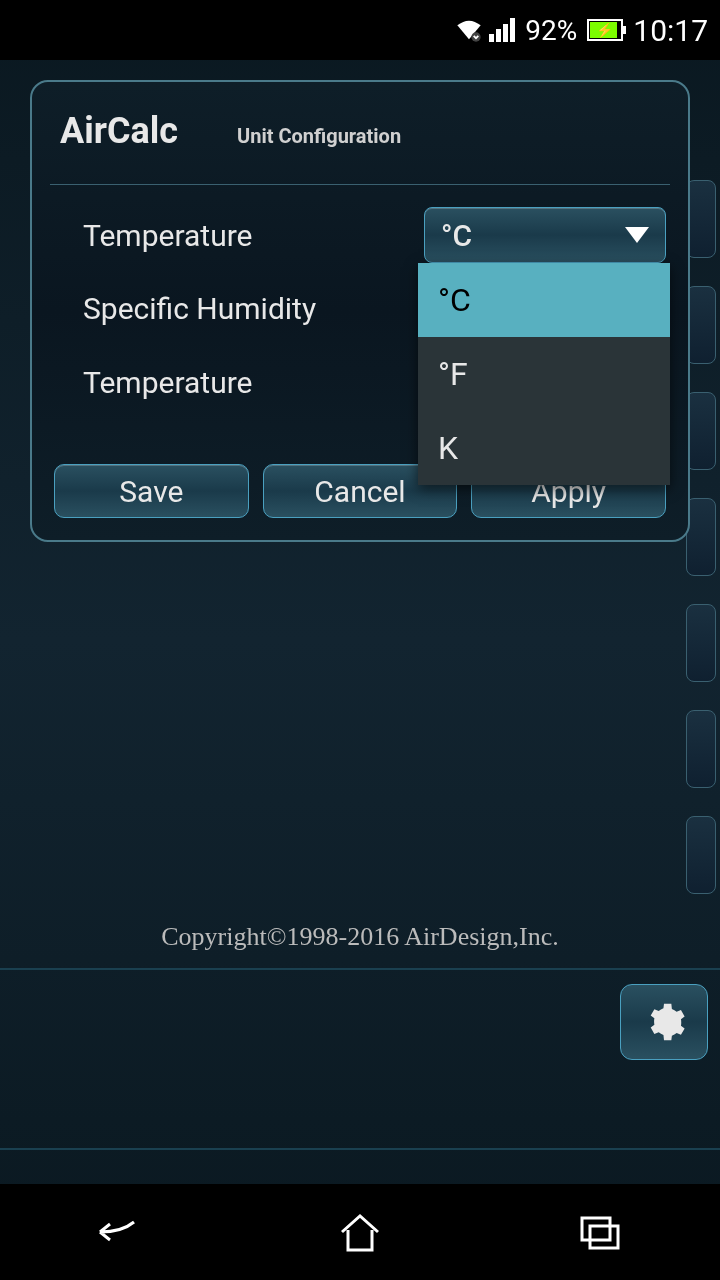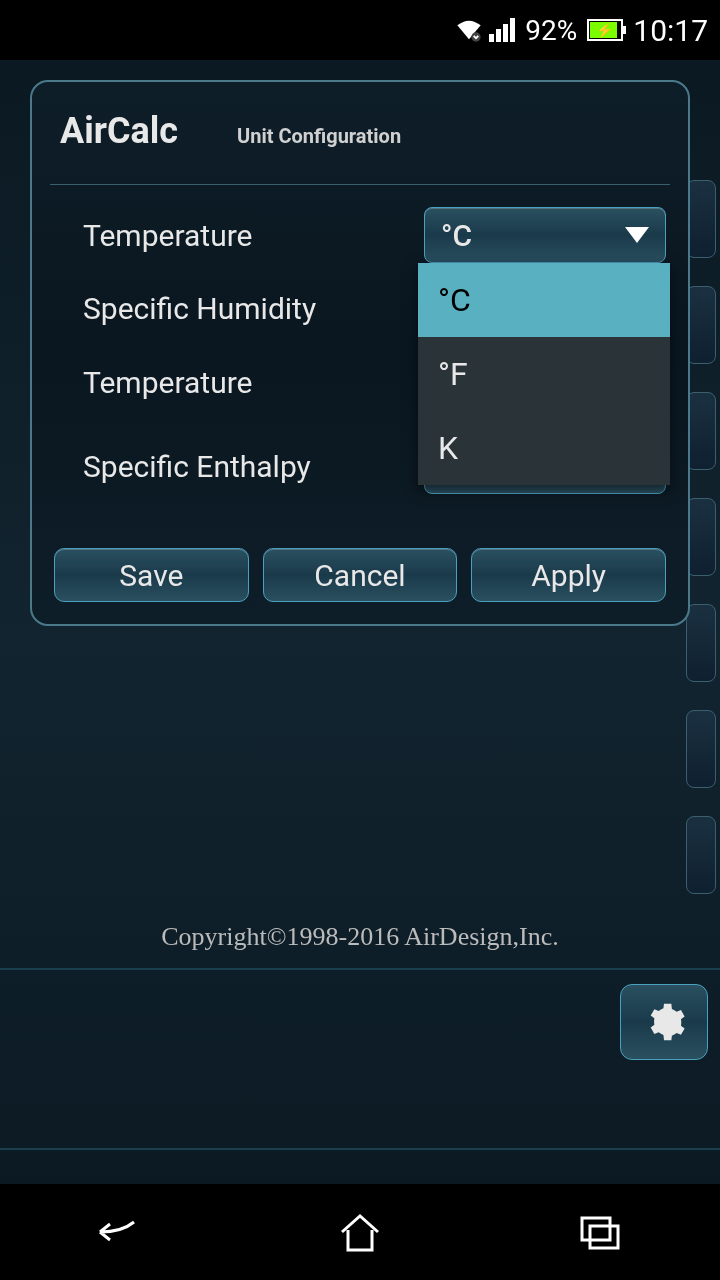--- a/index.html
+++ b/index.html
@@ -358,27 +358,20 @@
     </div>
 
     <div class="row">
       <span class="row-label">Temperature</span>
       <div class="select-box">
         <span class="select-value">kPa</span>
         <span class="select-arrow"></span>
       </div>
     </div>
 
-    <div class="row">
-      <span class="row-label">Specific Enthalpy</span>
-      <div class="select-box">
-        <span class="select-value">kJ/kg</span>
-        <span class="select-arrow"></span>
-      </div>
-    </div>
 
   </div>
 
   <div class="button-row">
     <div class="btn">Save</div>
     <div class="btn">Cancel</div>
     <div class="btn">Apply</div>
   </div>
 </div>
 

